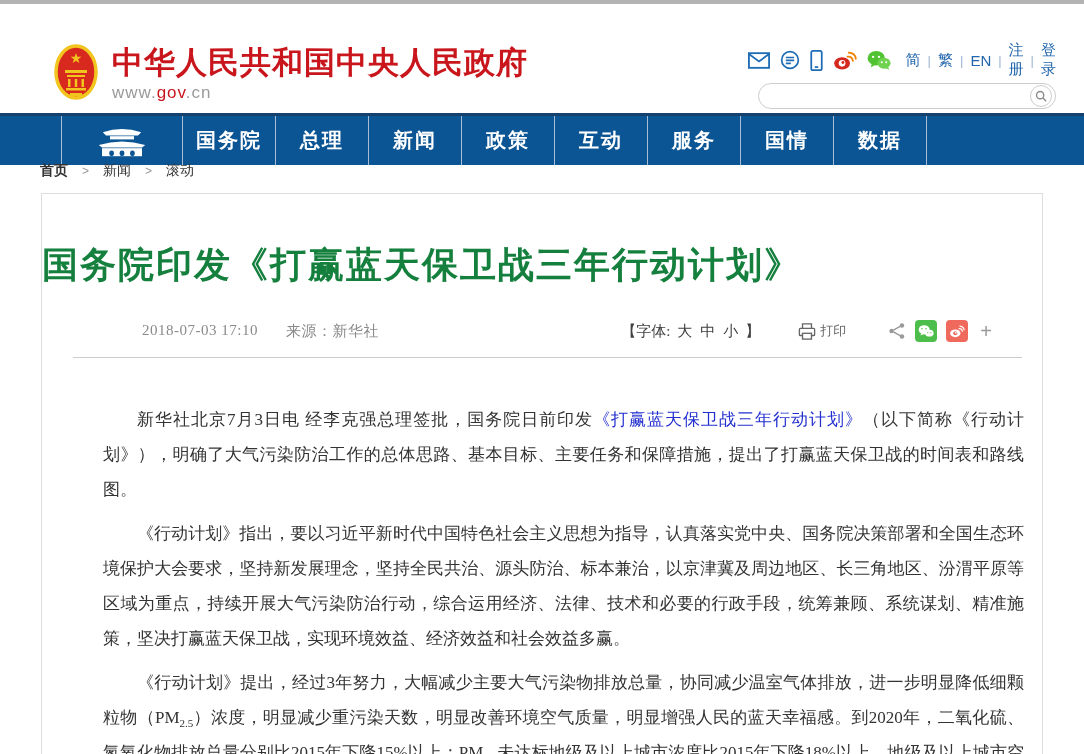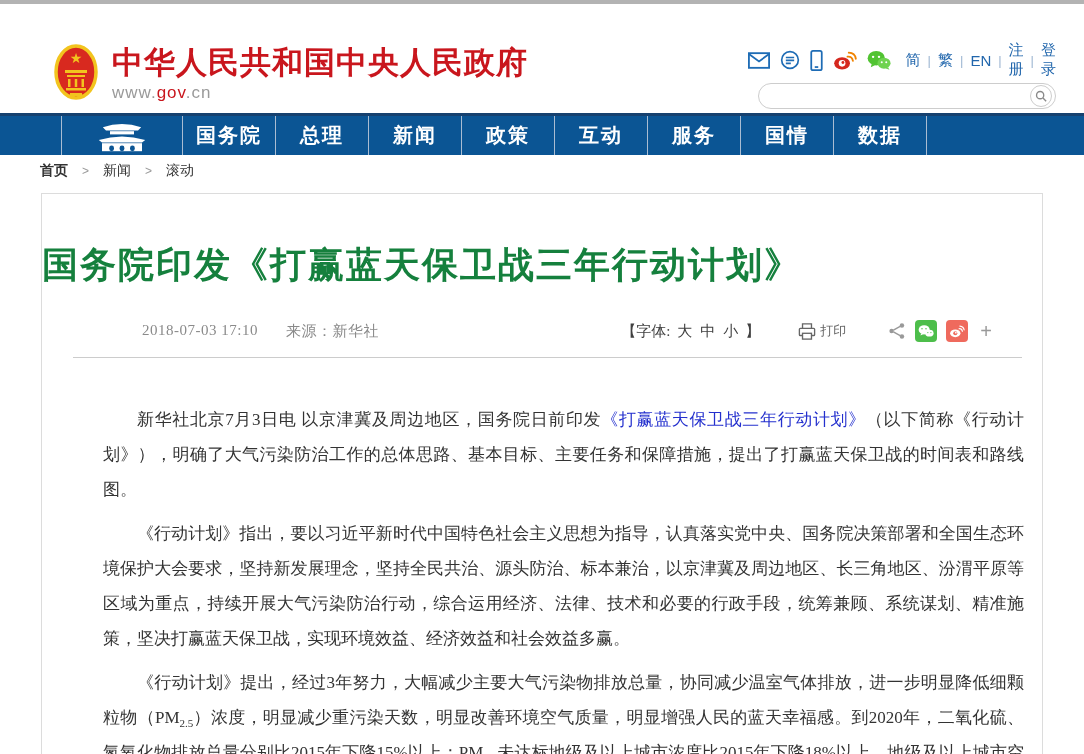--- a/index.html
+++ b/index.html
@@ -20,21 +20,21 @@
   .lang-links{display:flex;align-items:center;gap:7px;margin-left:5px;font-size:15px}
   .lang-link{color:#2166AC;cursor:pointer;text-decoration:none}
   .lang-sep{color:#9DB6D2;font-size:13px}
   .search-box{margin-top:11px;height:26px;border:1px solid #CDCDCD;border-radius:14px;
               display:flex;align-items:center;padding:0 3px 0 12px;box-sizing:border-box;background:#fff}
   .search-input{flex:1;border:0;outline:0;font-size:14px;background:transparent;height:20px;min-width:0}
   .search-btn{width:20px;height:20px;border:1px solid #CDCDCD;border-radius:50%;flex:0 0 auto;
               display:flex;align-items:center;justify-content:center;cursor:pointer;background:#fff}
 
   
-  .nav{position:absolute;top:113px;left:0;width:1084px;height:42px;background:#0B5594;
+  .nav{position:absolute;top:113px;left:0;width:1084px;height:52px;background:#0B5594;
        border-top:3px solid #16416F;box-sizing:border-box;display:flex;align-items:stretch}
   .nav-spacer{width:61px}
   .nav-home{width:120px;display:flex;align-items:center;justify-content:center;cursor:pointer;
             border-left:1px solid #A9BCD2;border-right:1px solid #A9BCD2}
   .nav-item{width:92px;display:flex;align-items:center;justify-content:center;color:#FFF;
             font-size:20px;font-weight:bold;letter-spacing:2px;border-right:1px solid #A9BCD2;
             cursor:pointer;text-decoration:none}
 
   
   .breadcrumb{position:absolute;top:162px;left:40px;display:flex;align-items:center;gap:14px;
@@ -254,17 +254,17 @@
           </svg>
         </span>
         <span class="more-btn">+</span>
       </span>
     </div>
   </div>
 
   <div class="divider"></div>
 
   <div class="article-body">
-      <p><span>新华社北京7月3日电 以京津冀及周边地区，国务院日前印发</span><span class="body-link">《打赢蓝天保卫战三年行动计划》</span><span>（以下简称《行动计划》），明确了大气污染防治工作的总体思路、基本目标、主要任务和保障措施，提出了打赢蓝天保卫战的时间表和路线图。</span></p>
+      <p><span>新华社北京7月3日电 经李克强总理签批，国务院日前印发</span><span class="body-link">《打赢蓝天保卫战三年行动计划》</span><span>（以下简称《行动计划》），明确了大气污染防治工作的总体思路、基本目标、主要任务和保障措施，提出了打赢蓝天保卫战的时间表和路线图。</span></p>
       <p><span>《行动计划》指出，要以习近平新时代中国特色社会主义思想为指导，认真落实党中央、国务院决策部署和全国生态环境保护大会要求，坚持新发展理念，坚持全民共治、源头防治、标本兼治，以京津冀及周边地区、长三角地区、汾渭平原等区域为重点，持续开展大气污染防治行动，综合运用经济、法律、技术和必要的行政手段，统筹兼顾、系统谋划、精准施策，坚决打赢蓝天保卫战，实现环境效益、经济效益和社会效益多赢。</span></p>
       <p><span>《行动计划》提出，经过3年努力，大幅减少主要大气污染物排放总量，协同减少温室气体排放，进一步明显降低细颗粒物（PM</span><sub>2.5</sub><span>）浓度，明显减少重污染天数，明显改善环境空气质量，明显增强人民的蓝天幸福感。到2020年，二氧化硫、氮氧化物排放总量分别比2015年下降15%以上；PM</span><sub>2.5</sub><span>未达标地级及以上城市浓度比2015年下降18%以上，地级及以上城市空气质量优良天数比率达到80%，重度及以上污染天数比率比2015年下降25%以上。</span></p>
     </div>
 </div>
 
 </body></html>

